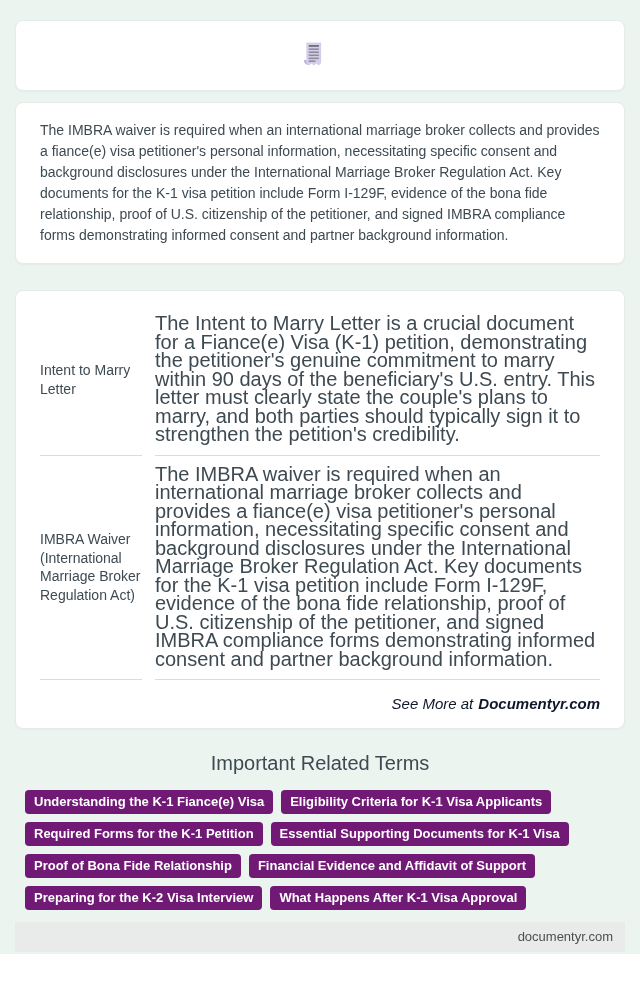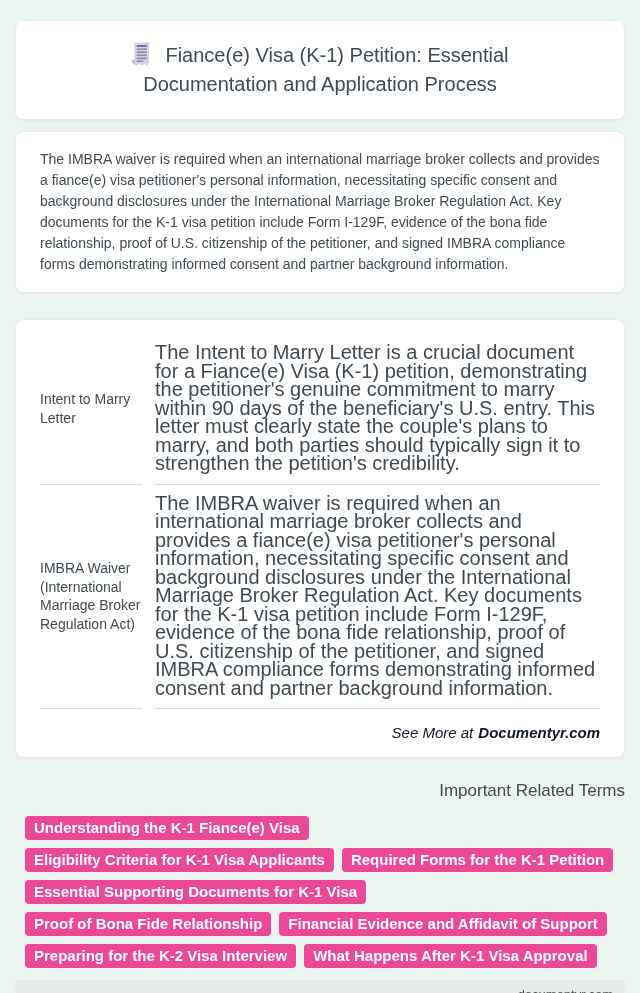--- a/index.html
+++ b/index.html
@@ -76,36 +76,36 @@
     margin-top: 15px;
     text-align: right;
     font-style: italic;
     font-size: 15px;
     color: #0f172a;
   }
   .see-more .prefix { margin-right: 5px; }
   .see-more .brand { font-weight: bold; }
   h2.related-heading {
     margin: 23px 0 15px 0;
-    text-align: right;
-    font-size: 17px;
+    text-align: center;
+    font-size: 20px;
     font-weight: 500;
     color: #3E4A52;
   }
   .tags {
     margin: 0 10px;
     display: flex;
     flex-wrap: wrap;
     gap: 8px;
   }
   .tag {
     display: inline-block;
-    background: #ec4899;
+    background: #701a75;
     color: #ffffff;
-    font-size: 15px;
+    font-size: 13px;
     font-weight: 600;
     line-height: 16px;
     padding: 4px 9px;
     border-radius: 4px;
     cursor: pointer;
   }
   .footer-bar {
     margin-top: 12px;
     background: #E9EBEA;
     height: 30px;
@@ -132,21 +132,21 @@
             <line x1="6" y1="4" x2="16.6" y2="4"></line>
           </g>
           <g stroke="#8B8B97" stroke-width="1.6">
             <line x1="6" y1="7.4" x2="16.6" y2="7.4"></line>
             <line x1="6" y1="10.6" x2="16.6" y2="10.6"></line>
             <line x1="6" y1="13.8" x2="16.6" y2="13.8"></line>
             <line x1="6" y1="17" x2="16.6" y2="17"></line>
             <line x1="6" y1="20" x2="13" y2="20"></line>
           </g>
         </svg>
-      </span><span>Fiance(e) Visa (K-1) Petition: Essential Documentation and Application Process</span>
+      </span>
     </h1>
   </div>
 
   <div class="card summary-card">
     <p>The IMBRA waiver is required when an international marriage broker collects and provides a fiance(e) visa petitioner's personal information, necessitating specific consent and background disclosures under the International Marriage Broker Regulation Act. Key documents for the K-1 visa petition include Form I-129F, evidence of the bona fide relationship, proof of U.S. citizenship of the petitioner, and signed IMBRA compliance forms demonstrating informed consent and partner background information.</p>
   </div>
 
   <div class="card glossary-card">
     <div class="g-row">
       <div class="g-term">Intent to Marry Letter</div>

